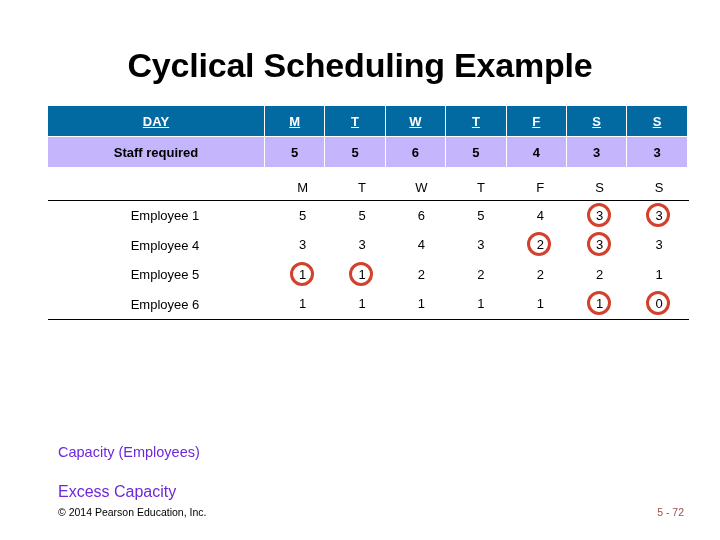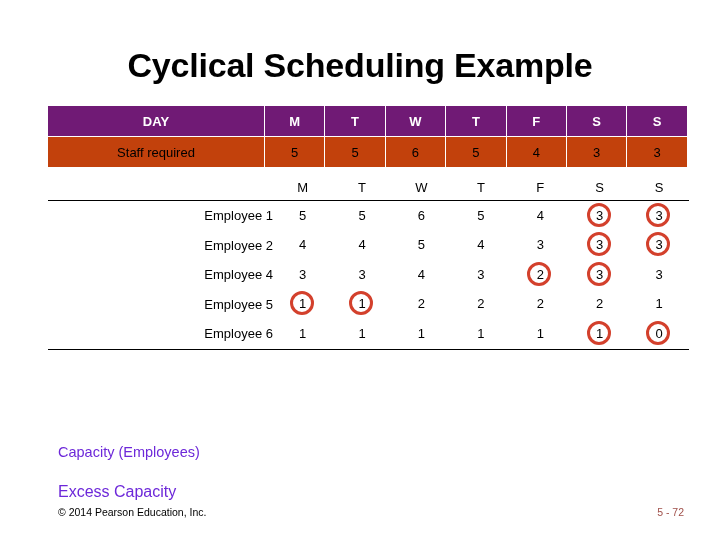--- a/index.html
+++ b/index.html
@@ -42,33 +42,35 @@
     table-layout: fixed;
   }
   .top-table td {
     height: 30px;
     font-size: 13px;
     text-align: center;
     vertical-align: middle;
     padding: 0;
   }
   .top-table tr.hdr td {
-    background: #701a75;
+    background: #0369a1;
     color: #ffffff;
     font-weight: bold;
     border-right: 1px solid #ffffff;
+    text-decoration: underline;
   }
   .top-table tr.hdr td:last-child {
     border-right: none;
   }
   .top-table tr.sub td {
-    background: #c2410c;
+    background: #c4b5fd;
     color: #000000;
     border-right: 1px solid #ffffff;
     border-top: 1px solid #ffffff;
+    font-weight: bold;
   }
   .top-table tr.sub td:last-child {
     border-right: none;
   }
   .col-label { width: 216px; }
   .col-day { width: 59.4px; }
 
   
   .grid {
     position: absolute;
@@ -78,21 +80,21 @@
     border-collapse: collapse;
     table-layout: fixed;
   }
   .grid td {
     height: 29.5px;
     font-size: 13px;
     padding: 0;
     vertical-align: middle;
   }
   .grid td.name {
-    text-align: right;
+    text-align: center;
     padding-left: 9px;
     white-space: nowrap;
   }
   .grid td.num {
     text-align: center;
   }
   .grid tr.dayrow td {
     height: 26px;
     border-bottom: 1px solid #000000;
   }
@@ -194,30 +196,20 @@
           <td class="col-label name">Employee 1</td>
           <td class="col-day num"><span class="cellwrap">5</span></td>
           <td class="col-day num"><span class="cellwrap">5</span></td>
           <td class="col-day num"><span class="cellwrap">6</span></td>
           <td class="col-day num"><span class="cellwrap">5</span></td>
           <td class="col-day num"><span class="cellwrap">4</span></td>
           <td class="col-day num"><span class="cellwrap circled">3</span></td>
           <td class="col-day num"><span class="cellwrap circled">3</span></td>
         </tr>
         <tr>
-          <td class="col-label name">Employee 2</td>
-          <td class="col-day num"><span class="cellwrap">4</span></td>
-          <td class="col-day num"><span class="cellwrap">4</span></td>
-          <td class="col-day num"><span class="cellwrap">5</span></td>
-          <td class="col-day num"><span class="cellwrap">4</span></td>
-          <td class="col-day num"><span class="cellwrap">3</span></td>
-          <td class="col-day num"><span class="cellwrap circled">3</span></td>
-          <td class="col-day num"><span class="cellwrap circled">3</span></td>
-        </tr>
-        <tr>
           <td class="col-label name">Employee 4</td>
           <td class="col-day num"><span class="cellwrap">3</span></td>
           <td class="col-day num"><span class="cellwrap">3</span></td>
           <td class="col-day num"><span class="cellwrap">4</span></td>
           <td class="col-day num"><span class="cellwrap">3</span></td>
           <td class="col-day num"><span class="cellwrap circled">2</span></td>
           <td class="col-day num"><span class="cellwrap circled">3</span></td>
           <td class="col-day num"><span class="cellwrap">3</span></td>
         </tr>
         <tr>

